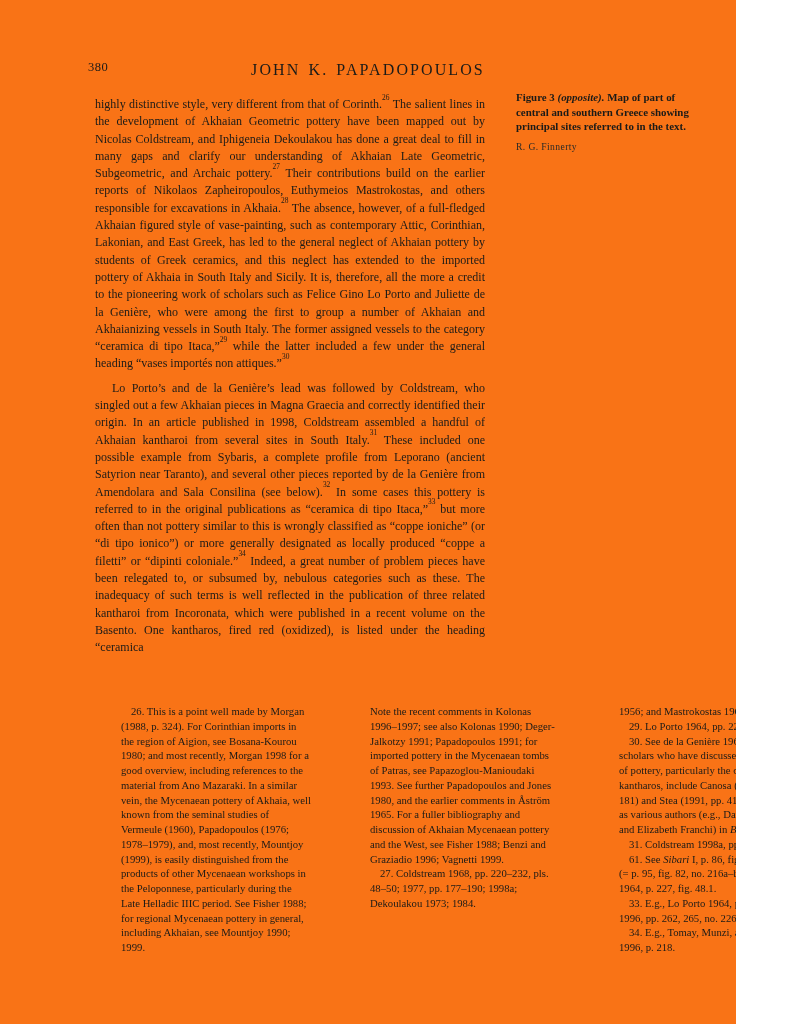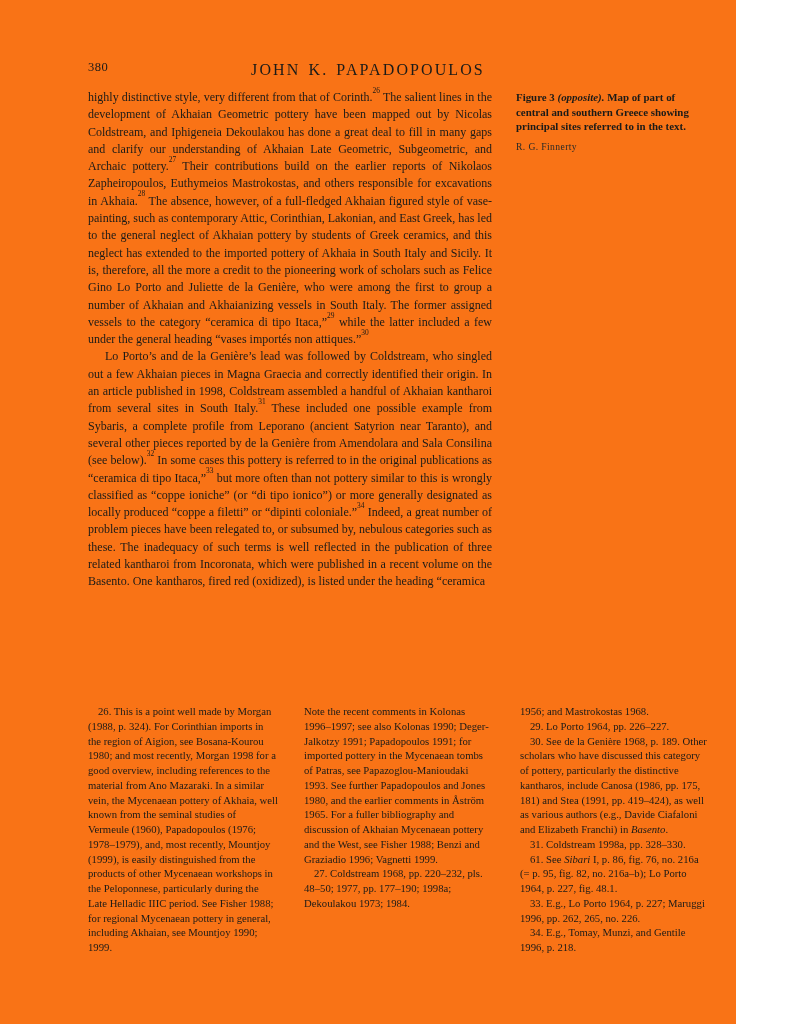--- a/index.html
+++ b/index.html
@@ -36,21 +36,21 @@
   
   .body-text {
     position: absolute;
     left: 88px;
     top: 89px;
     width: 404px;
     font-size: 12px;
     line-height: 17.3px;
     text-align: justify;
   }
-  .body-text .para { margin: 0; }
+  .body-text .para { margin: 7px; }
   .body-text .para.indent { text-indent: 17px; }
   sup {
     font-size: 0.62em;
     line-height: 0;
     position: relative;
     top: -0.45em;
   }
 
   
   .figure-caption {
@@ -78,20 +78,21 @@
     left: 88px;
     top: 704px;
     display: flex;
     gap: 26px;
   }
   .footnote-column {
     width: 190px;
     font-size: 10.7px;
     line-height: 14.75px;
     text-align: left;
+    margin-left: 33px;
   }
   .footnote-column .para { margin: 0; }
   .footnote-column .para.indent { text-indent: 10px; }
 
   i, b { font-style: inherit; font-weight: inherit; }
   i { font-style: italic; }
   b { font-weight: 700; }
 </style>
 </head>
 <body>

